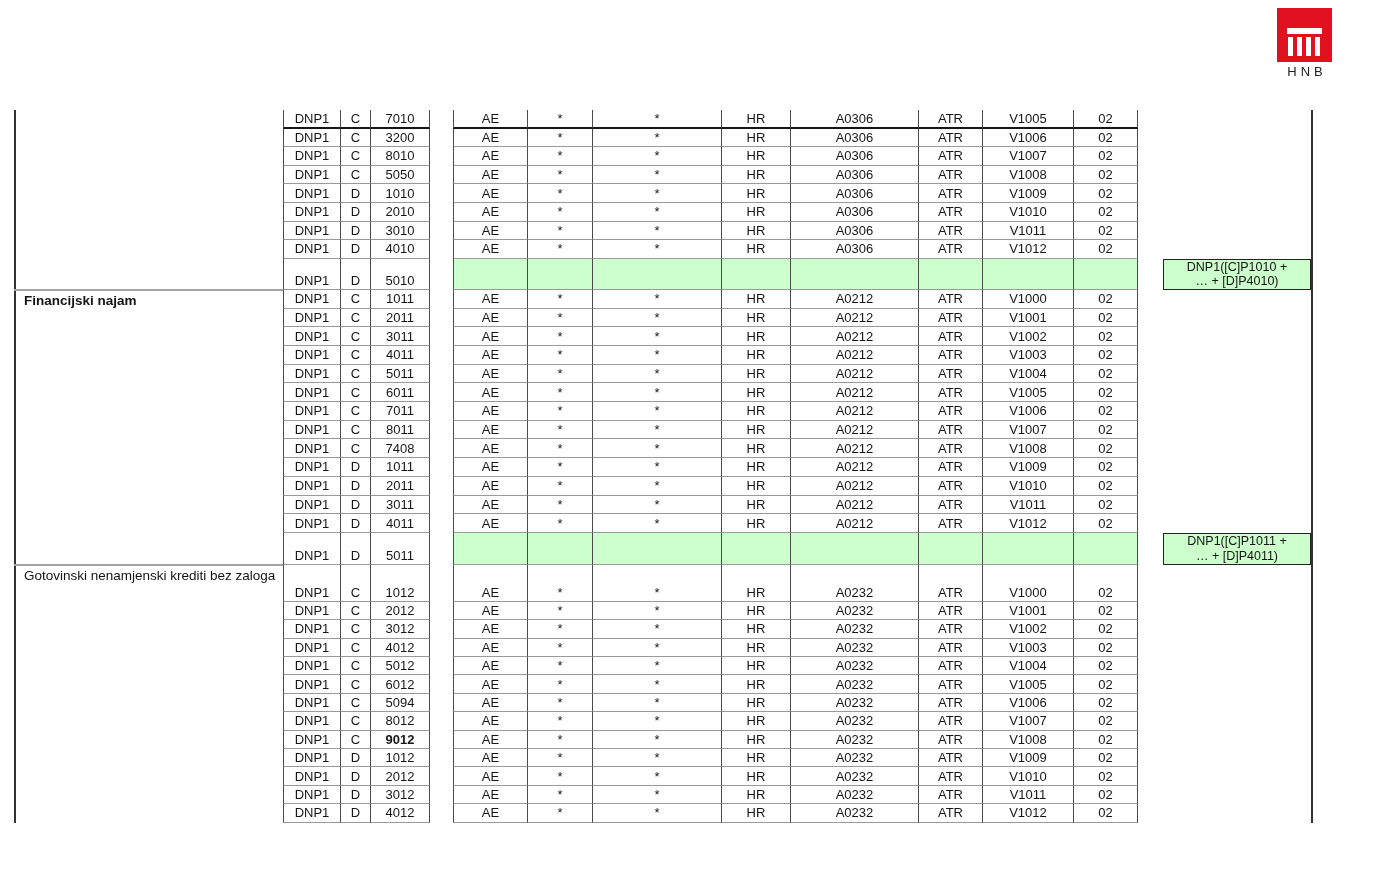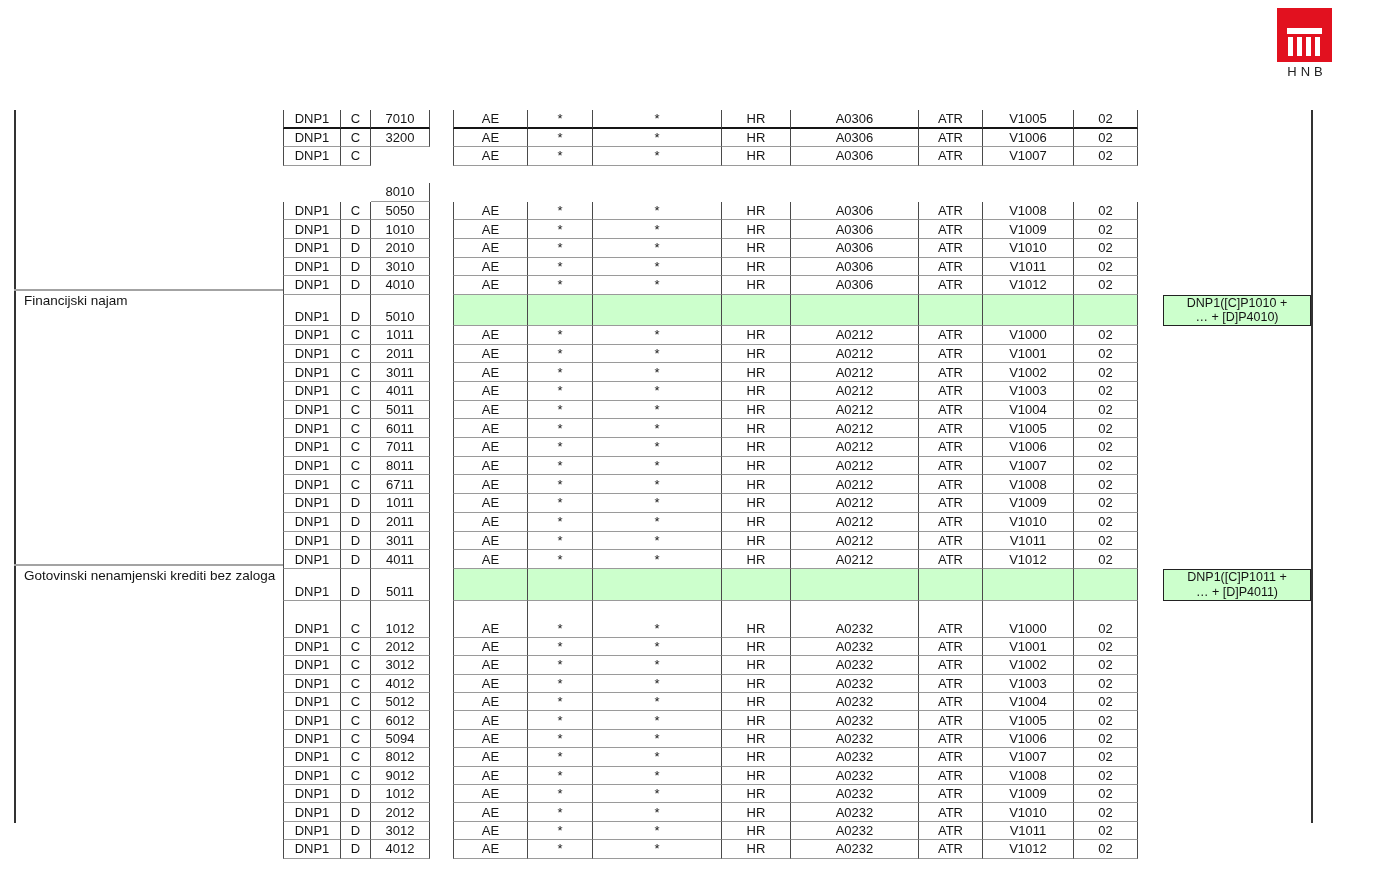--- a/index.html
+++ b/index.html
@@ -30,21 +30,21 @@
   .vline.right{left:1311px;}
   .sep{position:absolute;left:14px;width:269px;height:2px;background:#a3a3a3;}
   .sep.s1{top:289px;}
   .sep.s2{top:564px;}
   
   .row-label{
     position:absolute;left:24px;width:254px;
     font-size:13.5px;line-height:18.5px;color:#141414;
     text-align:justify;
   }
-  .row-label.l1{top:292px;}
+  .row-label.l1{top:292px;font-weight:bold;}
   .row-label.l2{top:567px;}
   
   #rows-host{position:absolute;left:283px;top:110px;}
   .trow{display:flex;align-items:stretch;}
   .cell{
     box-sizing:border-box;
     display:flex;align-items:center;justify-content:center;
     font-size:13px;color:#161616;
     border-right:1px solid #4a4a4a;
     border-bottom:1px solid #9a9a9a;
@@ -112,21 +112,21 @@
         <div class="cell" style="width: 129px; height: 18.6px;">*</div>
         <div class="cell" style="width: 69px; height: 18.6px;">HR</div>
         <div class="cell" style="width: 128px; height: 18.6px;">A0306</div>
         <div class="cell" style="width: 64px; height: 18.6px;">ATR</div>
         <div class="cell" style="width: 91px; height: 18.6px;">V1006</div>
         <div class="cell" style="width: 64px; height: 18.6px;">02</div>
       </div>
       <div class="trow">
         <div class="cell first" style="width: 58px; height: 18.6px;">DNP1</div>
         <div class="cell" style="width: 30px; height: 18.6px;">C</div>
-        <div class="cell" style="width: 59px; height: 18.6px; margin-top: 36px;">8010</div>
+        <div class="cell" style="width: 59px; height: 18.6px;">8010</div>
         <div class="gap" style="width: 23px;"></div>
         <div class="cell first" style="width: 75px; height: 18.6px;">AE</div>
         <div class="cell" style="width: 65px; height: 18.6px;">*</div>
         <div class="cell" style="width: 129px; height: 18.6px;">*</div>
         <div class="cell" style="width: 69px; height: 18.6px;">HR</div>
         <div class="cell" style="width: 128px; height: 18.6px;">A0306</div>
         <div class="cell" style="width: 64px; height: 18.6px;">ATR</div>
         <div class="cell" style="width: 91px; height: 18.6px;">V1007</div>
         <div class="cell" style="width: 64px; height: 18.6px;">02</div>
       </div>
@@ -327,21 +327,21 @@
         <div class="cell" style="width: 129px; height: 18.7px;">*</div>
         <div class="cell" style="width: 69px; height: 18.7px;">HR</div>
         <div class="cell" style="width: 128px; height: 18.7px;">A0212</div>
         <div class="cell" style="width: 64px; height: 18.7px;">ATR</div>
         <div class="cell" style="width: 91px; height: 18.7px;">V1007</div>
         <div class="cell" style="width: 64px; height: 18.7px;">02</div>
       </div>
       <div class="trow">
         <div class="cell first" style="width: 58px; height: 18.7px;">DNP1</div>
         <div class="cell" style="width: 30px; height: 18.7px;">C</div>
-        <div class="cell" style="width: 59px; height: 18.7px;">6711</div>
+        <div class="cell" style="width: 59px; height: 18.7px;">7408</div>
         <div class="gap" style="width: 23px;"></div>
         <div class="cell first" style="width: 75px; height: 18.7px;">AE</div>
         <div class="cell" style="width: 65px; height: 18.7px;">*</div>
         <div class="cell" style="width: 129px; height: 18.7px;">*</div>
         <div class="cell" style="width: 69px; height: 18.7px;">HR</div>
         <div class="cell" style="width: 128px; height: 18.7px;">A0212</div>
         <div class="cell" style="width: 64px; height: 18.7px;">ATR</div>
         <div class="cell" style="width: 91px; height: 18.7px;">V1008</div>
         <div class="cell" style="width: 64px; height: 18.7px;">02</div>
       </div>
@@ -528,21 +528,21 @@
         <div class="cell" style="width: 129px; height: 18.4px;">*</div>
         <div class="cell" style="width: 69px; height: 18.4px;">HR</div>
         <div class="cell" style="width: 128px; height: 18.4px;">A0232</div>
         <div class="cell" style="width: 64px; height: 18.4px;">ATR</div>
         <div class="cell" style="width: 91px; height: 18.4px;">V1007</div>
         <div class="cell" style="width: 64px; height: 18.4px;">02</div>
       </div>
       <div class="trow">
         <div class="cell first" style="width: 58px; height: 18.4px;">DNP1</div>
         <div class="cell" style="width: 30px; height: 18.4px;">C</div>
-        <div class="cell" style="width: 59px; height: 18.4px;">9012</div>
+        <div class="cell" style="width: 59px; height: 18.4px; font-weight: bold;">9012</div>
         <div class="gap" style="width: 23px;"></div>
         <div class="cell first" style="width: 75px; height: 18.4px;">AE</div>
         <div class="cell" style="width: 65px; height: 18.4px;">*</div>
         <div class="cell" style="width: 129px; height: 18.4px;">*</div>
         <div class="cell" style="width: 69px; height: 18.4px;">HR</div>
         <div class="cell" style="width: 128px; height: 18.4px;">A0232</div>
         <div class="cell" style="width: 64px; height: 18.4px;">ATR</div>
         <div class="cell" style="width: 91px; height: 18.4px;">V1008</div>
         <div class="cell" style="width: 64px; height: 18.4px;">02</div>
       </div>

